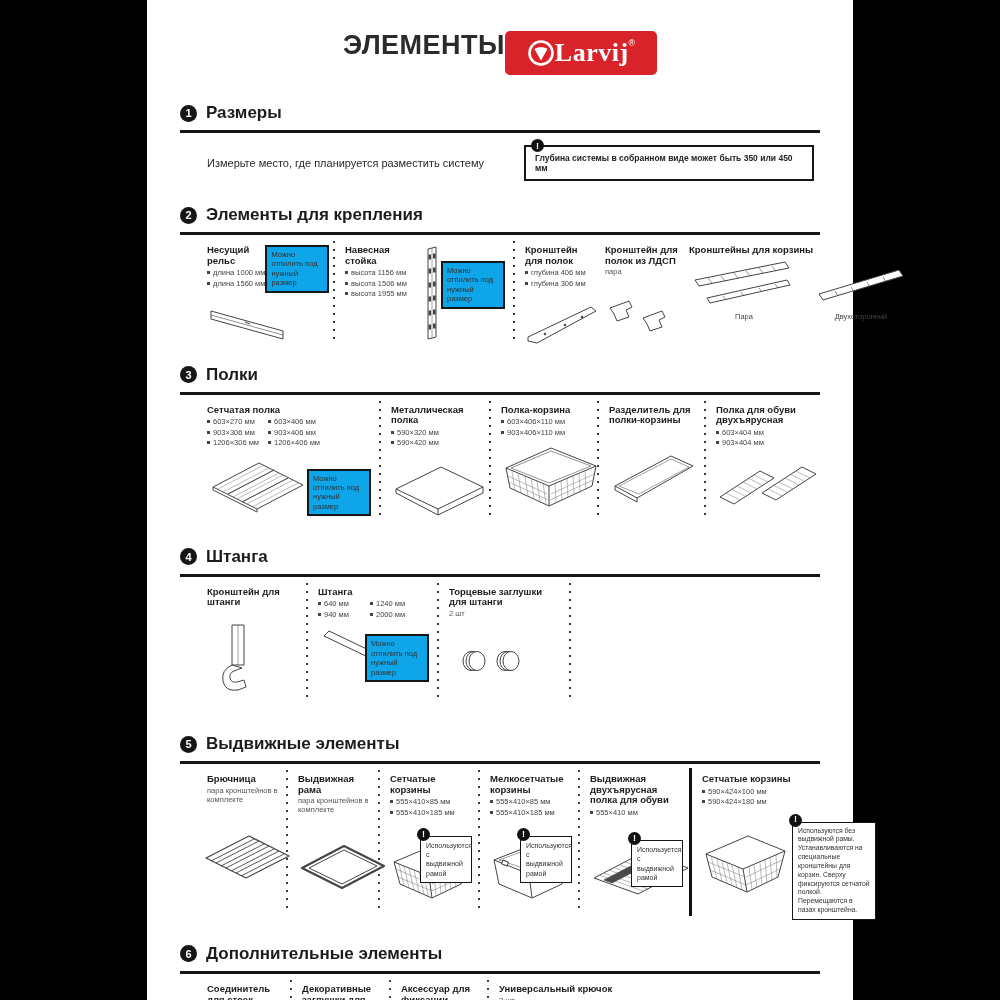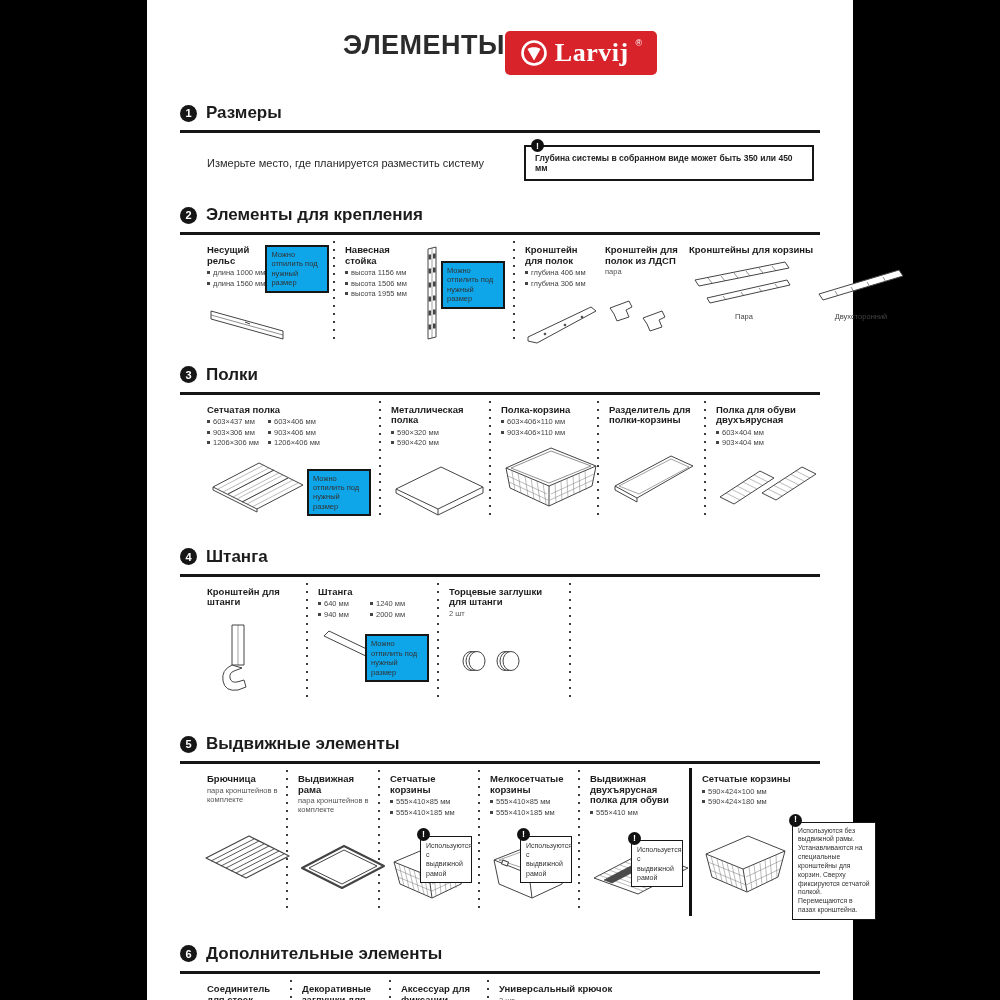--- a/index.html
+++ b/index.html
@@ -1,20 +1,20 @@
 <!DOCTYPE html>
 <html><head>
 <meta charset="utf-8">
 <style>
   html,body{margin:0;padding:0}
   body{width:1000px;height:1000px;background:#000;font-family:"Liberation Sans",sans-serif;color:#222;position:relative;overflow:hidden}
   .page{position:absolute;left:147px;top:0;width:706px;height:1000px;background:#fff;box-sizing:border-box;padding:30px 33px 0 33px}
   .hdr{display:flex;justify-content:center;align-items:flex-start}
   .doc-title{font-size:27px;font-weight:bold;color:#2b2b2b;letter-spacing:.5px}
-  .logo{background:#d8232a;border-radius:5px;width:152px;height:44px;display:flex;align-items:center;justify-content:center;gap:7px;margin-top:1px}
+  .logo{background:#d8232a;border-radius:5px;width:152px;height:44px;display:flex;align-items:center;justify-content:center;gap:0;margin-top:1px}
   .logo-text{color:#fff;font-family:"Liberation Serif",serif;font-weight:bold;font-size:26px;line-height:1;letter-spacing:.5px}
   .logo-reg{color:#fff;font-size:9px;align-self:flex-start;margin-top:7px}
   .sec-head{display:flex;align-items:center;gap:9px;border-bottom:3px solid #161616;padding-bottom:7px}
   .badge{width:17px;height:17px;border-radius:50%;background:#161616;color:#fff;font-size:11px;font-weight:bold;display:flex;align-items:center;justify-content:center;flex:0 0 17px}
   .sec-title{font-size:17px;font-weight:bold;color:#1c1c1c}
   .sec-body{padding-left:27px}
   .s1-row{display:flex;justify-content:space-between;align-items:flex-start;margin-top:12px}
   .s1-text{font-size:11px;color:#2a2a2a;margin-top:12px}
   .note1{position:relative;border:2px solid #161616;padding:6px 9px;font-size:8.5px;font-weight:bold;color:#222;margin-right:6px;max-width:268px}
   .items{display:flex;align-items:stretch}
@@ -202,21 +202,21 @@
 
   <div class="sec3">
     <div class="sec-head">
       <div class="badge">3</div>
       <div class="sec-title">Полки</div>
     </div>
     <div class="sec-body items r3">
       <div class="item" style="width:174px">
         <div class="it-name">Сетчатая полка</div>
         <div class="specs cols2">
-          <div class="spec">603×437 мм</div>
+          <div class="spec">603×270 мм</div>
           <div class="spec">903×306 мм</div>
           <div class="spec">1206×306 мм</div>
           <div class="spec">603×406 мм</div>
           <div class="spec">903×406 мм</div>
           <div class="spec">1206×406 мм</div>
         </div>
         <div class="fig flexrow">
           <svg width="100" height="62" viewBox="0 0 100 62">
             <g stroke="#444" fill="#fff" stroke-width="1" stroke-linejoin="round">
               <polygon points="6,32 52,8 96,30 50,54"></polygon>

